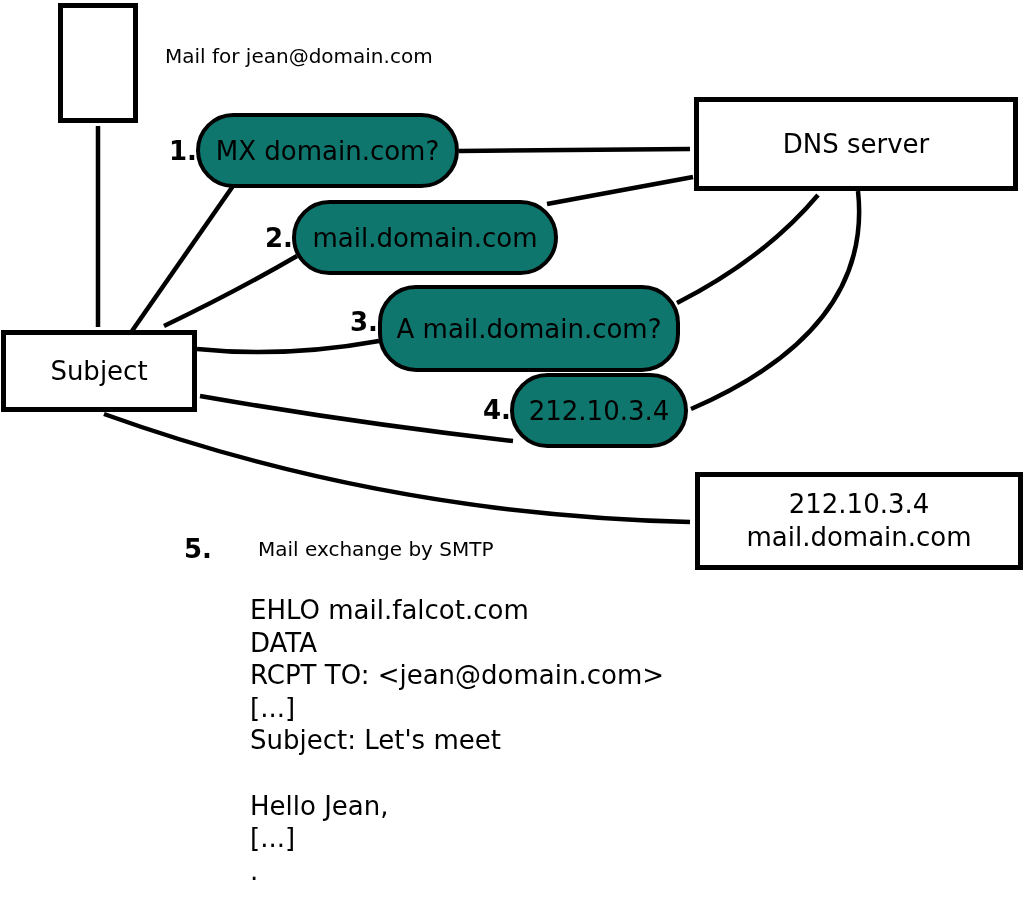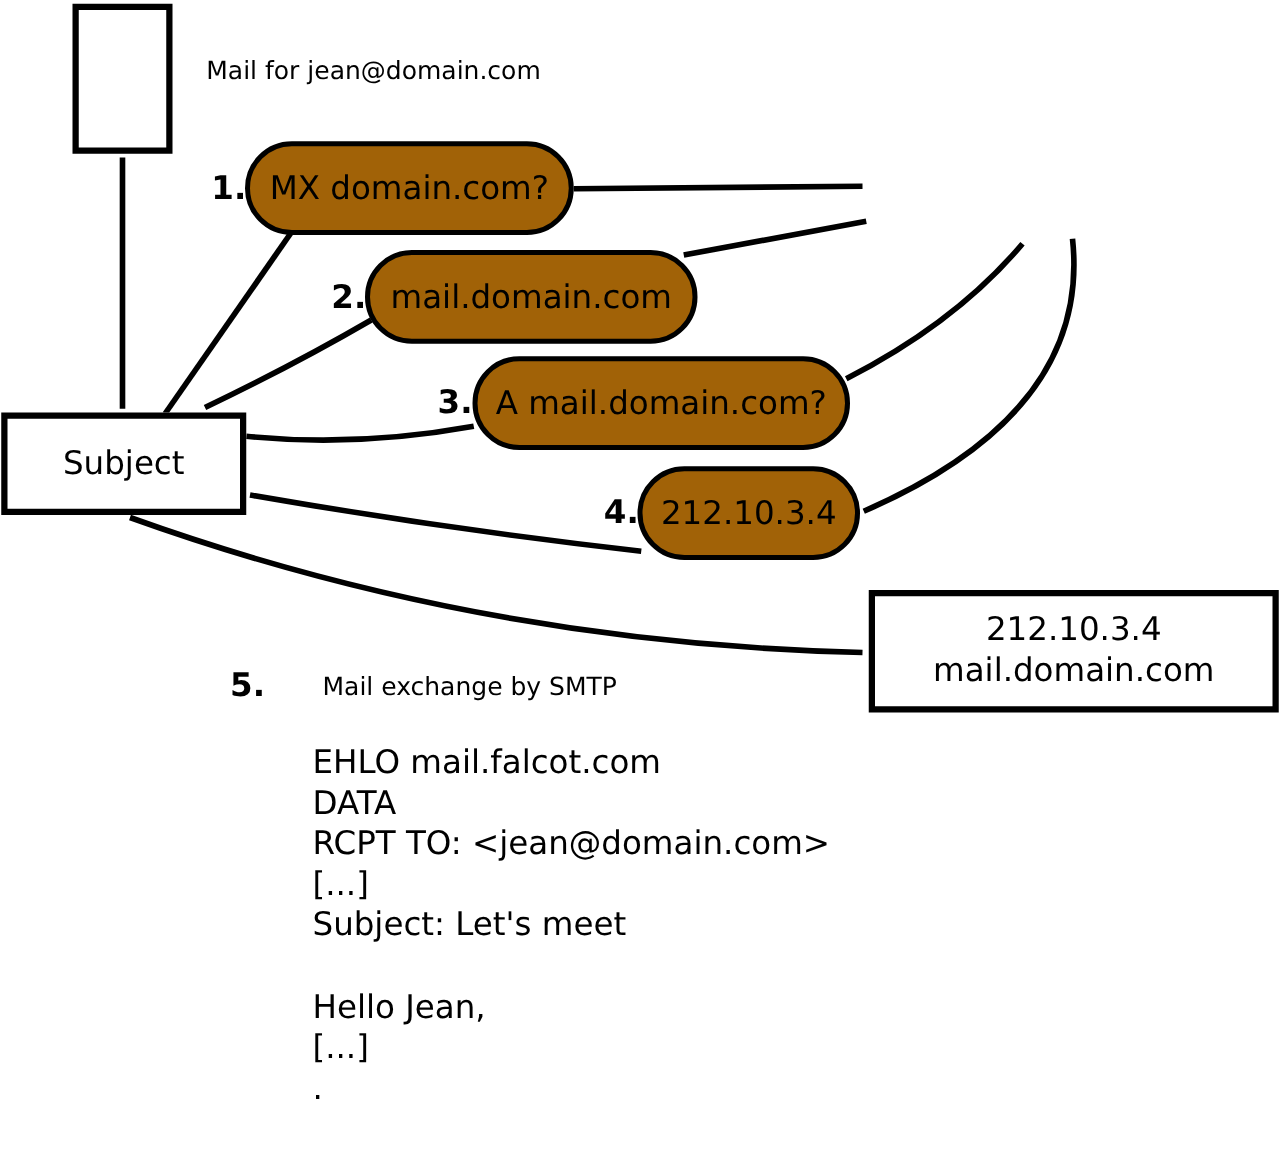--- a/index.html
+++ b/index.html
@@ -25,21 +25,21 @@
     justify-content: center;
     text-align: center;
     font-size: 26px;
     line-height: 33px;
   }
   .pill {
     position: absolute;
     box-sizing: border-box;
     border: 4px solid #000000;
     border-radius: 38px;
-    background: #a16207;
+    background: #0f766e;
     display: flex;
     align-items: center;
     justify-content: center;
     text-align: center;
     font-size: 26px;
     white-space: nowrap;
   }
   .num {
     position: absolute;
     width: 46px;
@@ -90,38 +90,41 @@
   </svg>
 
   <div class="box" style="left:58px; top:3px; width:80px; height:120px;"></div>
 
   <div class="freelabel" style="left:165px; top:40px;">Mail for jean@domain.com</div>
 
   <div class="box" style="left:1px; top:330px; width:196px; height:82px;">
     <span>Subject</span>
   </div>
 
+  <div class="box" style="left:694px; top:97px; width:324px; height:94px;">
+    <span>DNS server</span>
+  </div>
 
   <div class="box" style="left:695px; top:472px; width:328px; height:98px;">
     <span>212.10.3.4</span>
     <span>mail.domain.com</span>
   </div>
 
   <div class="num" style="left:151px; top:135px;">1.</div>
   <div class="pill" style="left:196px; top:113px; width:263px; height:75px;">
     <span>MX domain.com?</span>
   </div>
 
   <div class="num" style="left:247px; top:222px;">2.</div>
   <div class="pill" style="left:292px; top:200px; width:266px; height:75px;">
     <span>mail.domain.com</span>
   </div>
 
   <div class="num" style="left:332px; top:306px;">3.</div>
-  <div class="pill" style="left:378px; top:285px; width:302px; height:75px;">
+  <div class="pill" style="left:378px; top:285px; width:302px; height:87px;">
     <span>A mail.domain.com?</span>
   </div>
 
   <div class="num" style="left:465px; top:394px;">4.</div>
   <div class="pill" style="left:510px; top:373px; width:178px; height:75px;">
     <span>212.10.3.4</span>
   </div>
 
   <div class="num" style="left:166px; top:533px;">5.</div>
   <div class="freelabel" style="left:226px; top:533px;margin-left:32px;">Mail exchange by SMTP</div>

